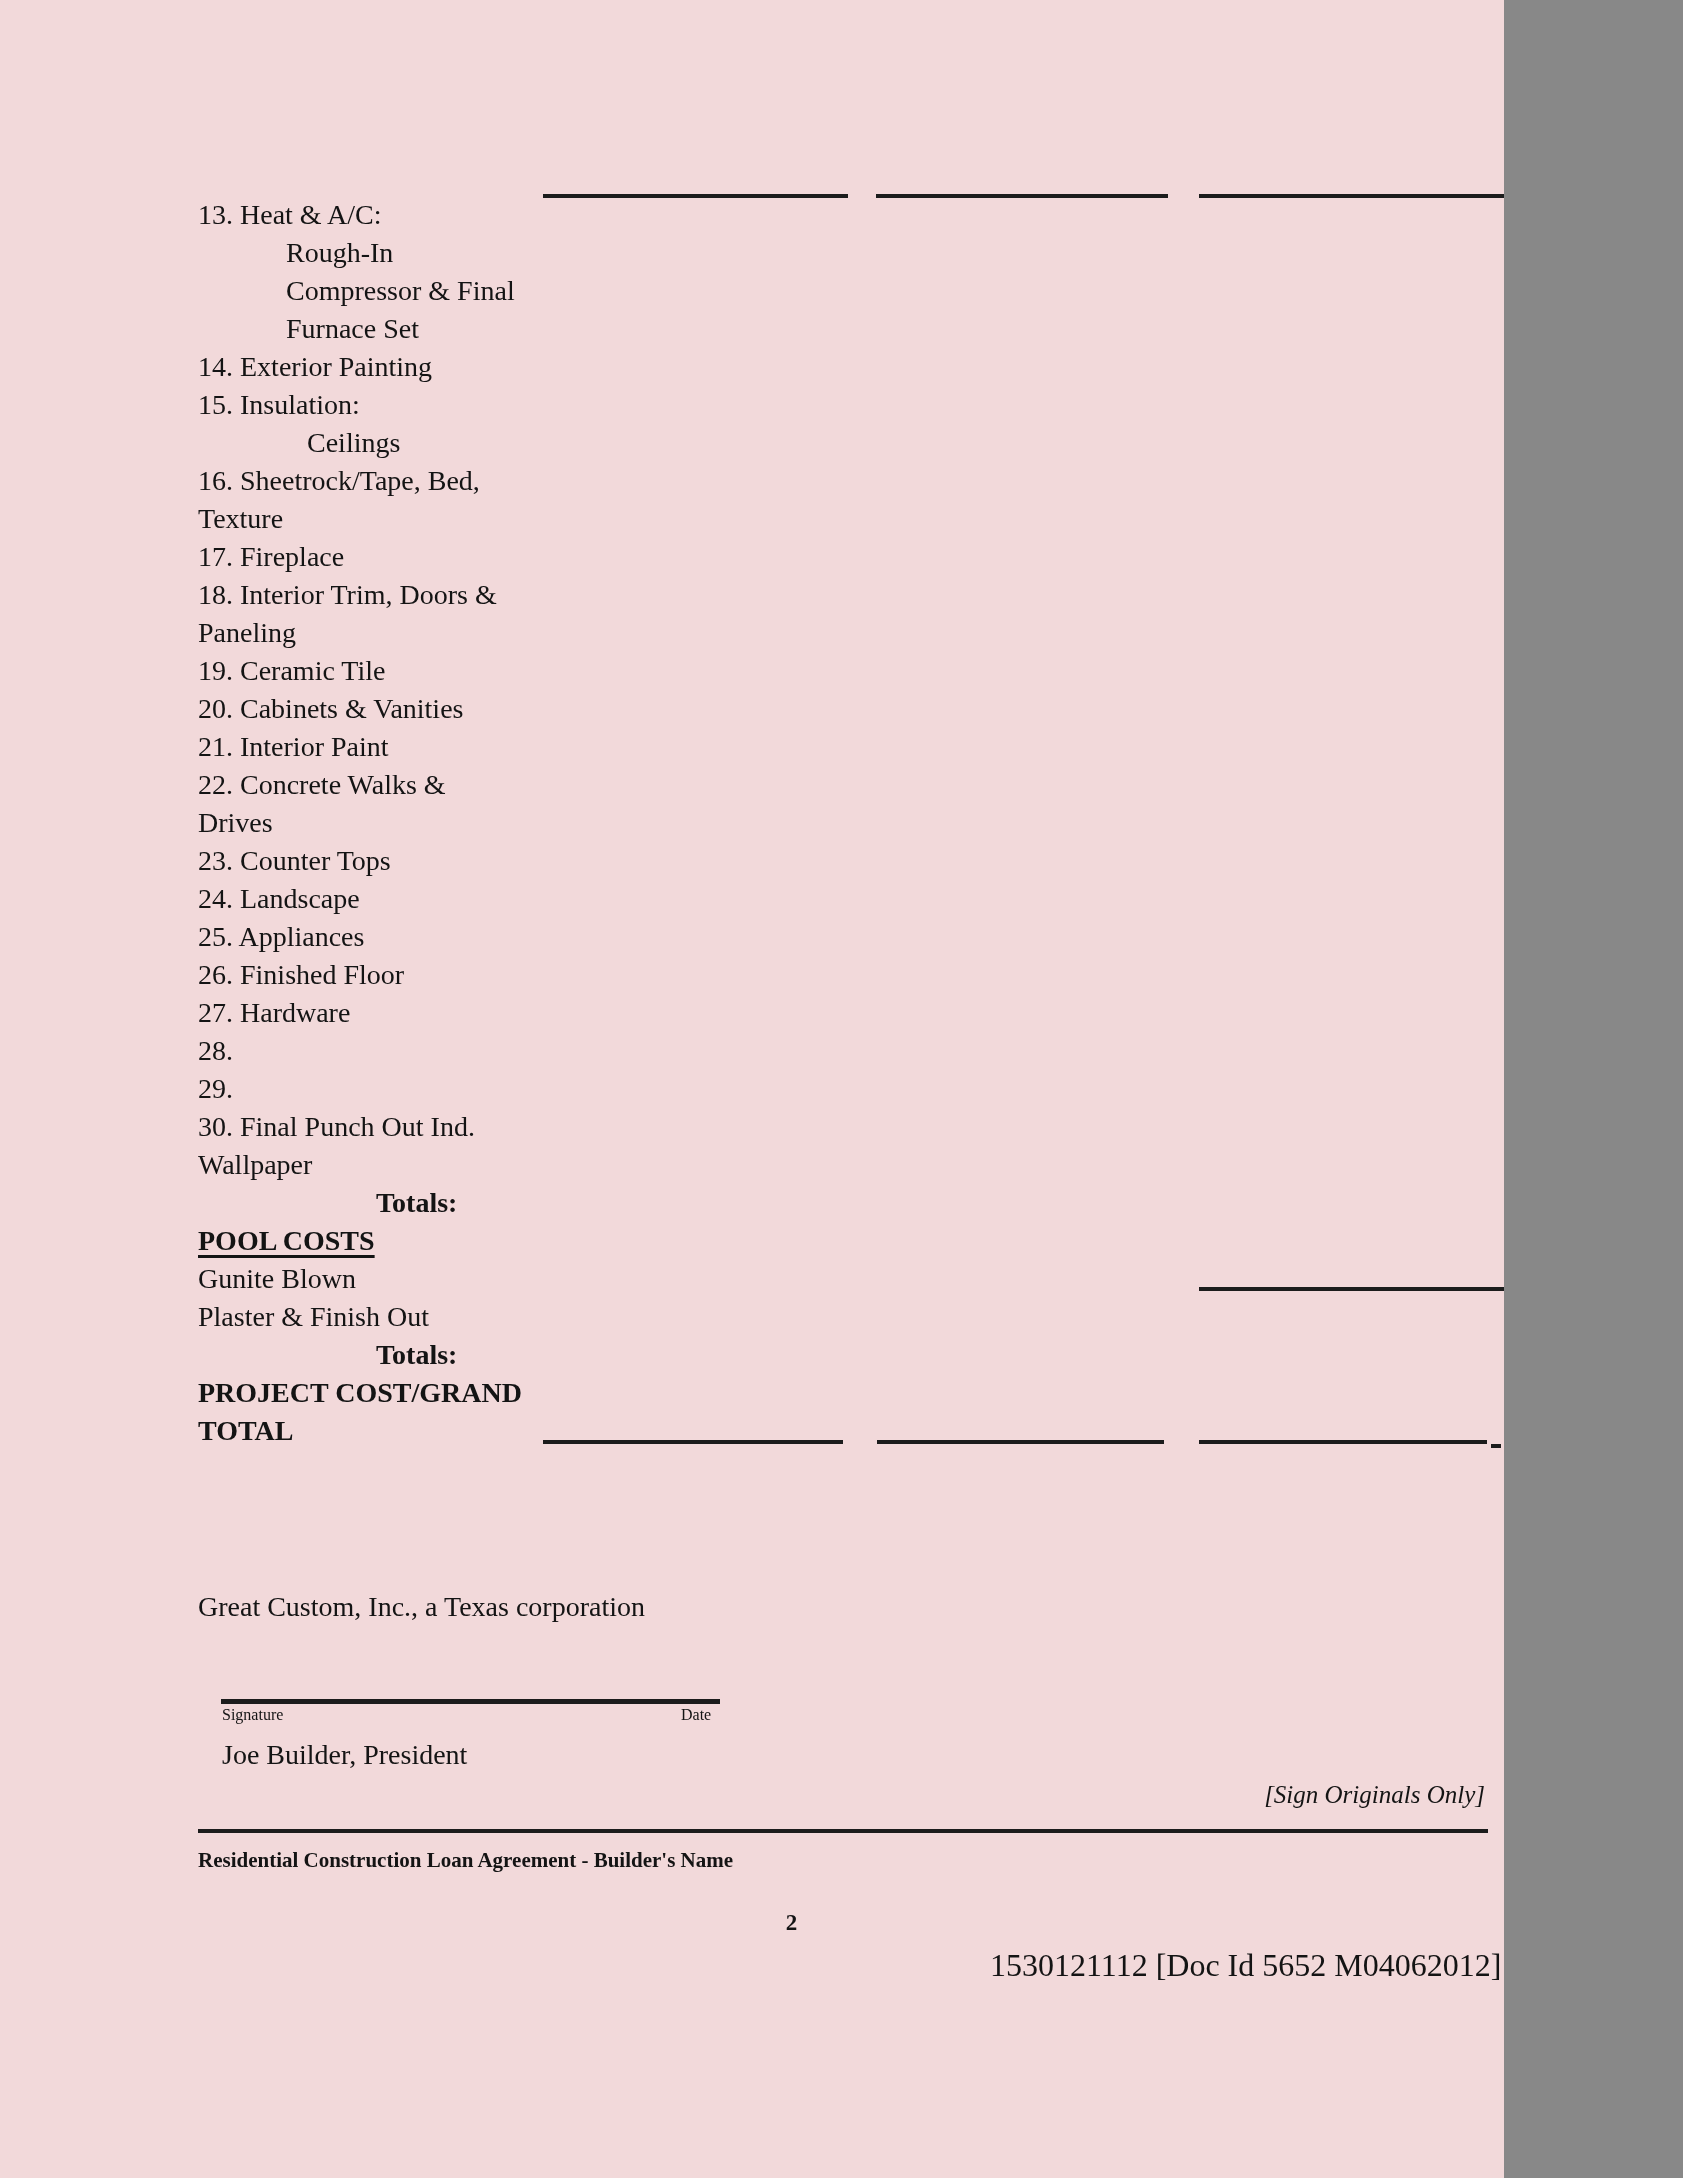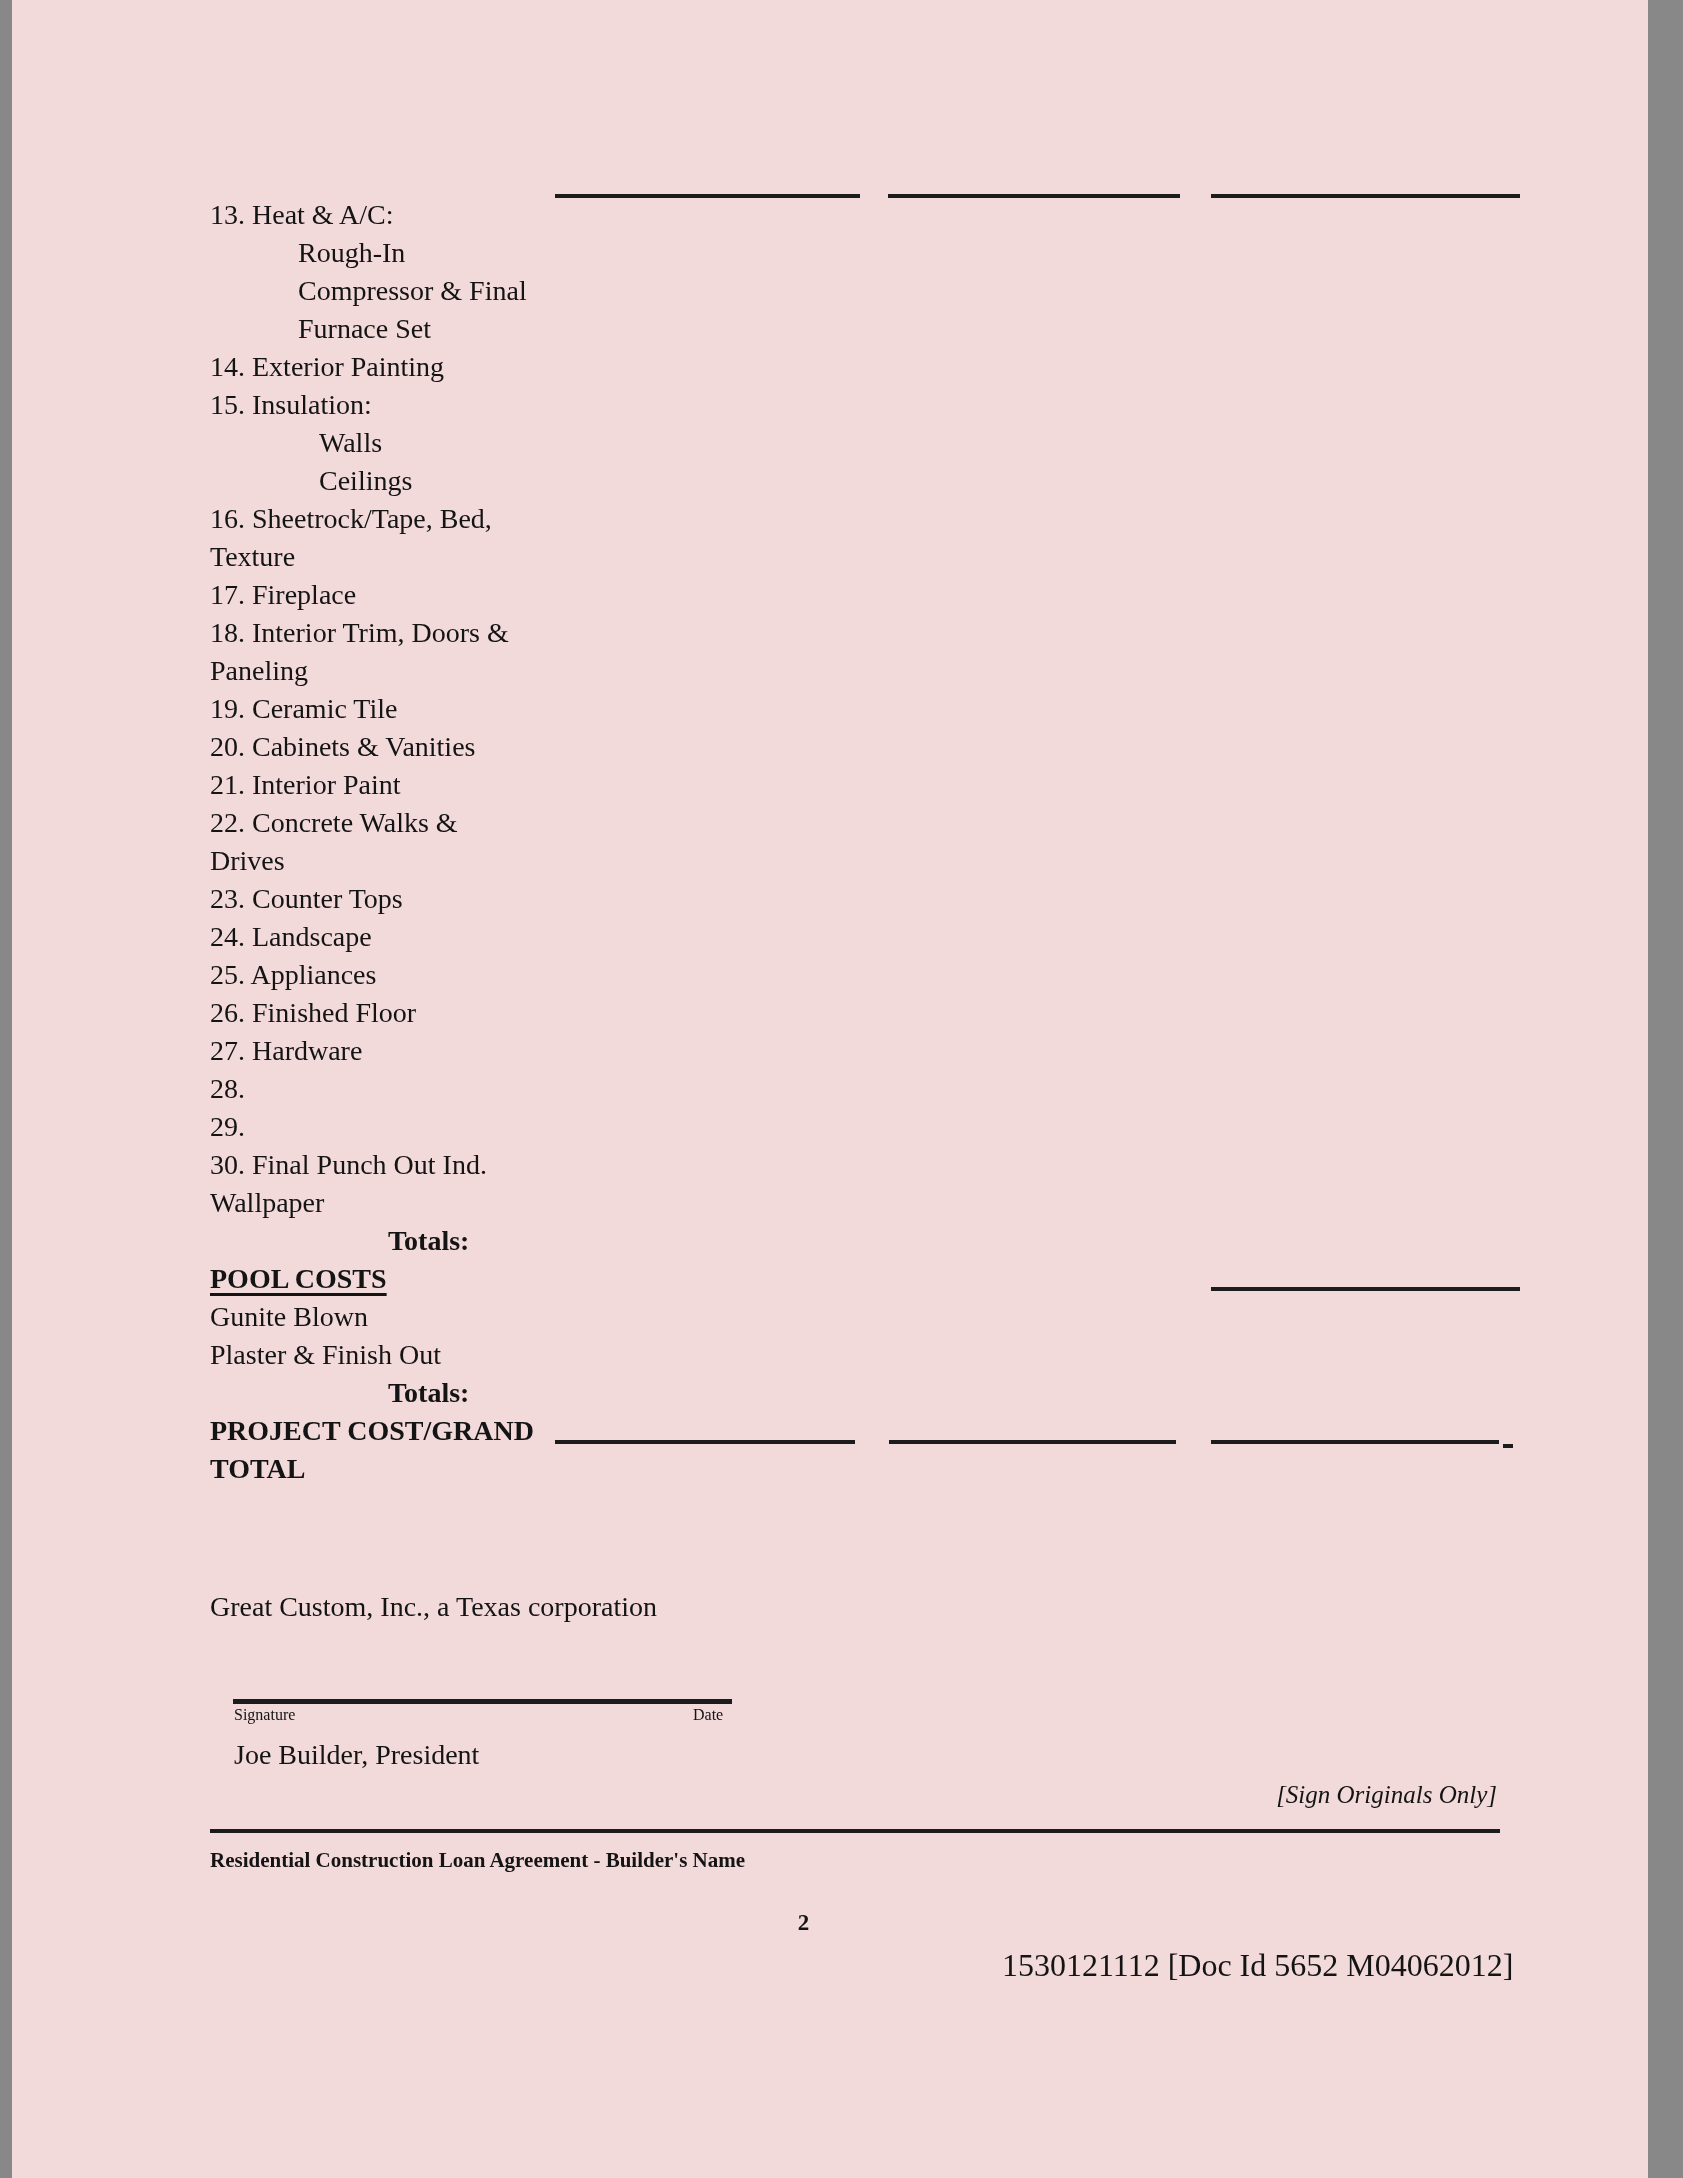--- a/index.html
+++ b/index.html
@@ -1,24 +1,23 @@
 <!DOCTYPE html>
 <html><head>
 <meta charset="utf-8">
 <style>
   html,body{margin:0;padding:0;}
   body{background:#888;}
   .page{
     position:relative;
-    width:1636px;height:2178px;
+    width:1504px;height:2178px;
     background:#f2d9da;
     font-family:"Liberation Serif", serif;
     color:#141414;
     overflow:hidden;
-    margin-left:12px;
   }
   
   .rule{position:absolute;background:#1c1c1c;height:4px;}
   .rule.top1{left:543px;top:194px;width:305px;}
   .rule.top2{left:876px;top:194px;width:292px;}
   .rule.top3{left:1199px;top:194px;width:309px;}
   .rule.pool{left:1199px;top:1287px;width:309px;}
   .rule.tot1{left:543px;top:1440px;width:300px;}
   .rule.tot2{left:877px;top:1440px;width:287px;}
   .rule.tot3{left:1199px;top:1440px;width:288px;}
@@ -83,21 +82,20 @@
   <div class="rule top2" style="background: rgb(28, 28, 28);"></div>
   <div class="rule top3" style="background: rgb(28, 28, 28);"></div>
 
   <div class="schedule">
       <div class="row item">13. Heat &amp; A/C:</div>
       <div class="row sub1">Rough-In</div>
       <div class="row sub1">Compressor &amp; Final</div>
       <div class="row sub1">Furnace Set</div>
       <div class="row item">14. Exterior Painting</div>
       <div class="row item">15. Insulation:</div>
-      <div class="row sub2">Walls</div>
       <div class="row sub2">Ceilings</div>
       <div class="row item">16. Sheetrock/Tape, Bed,</div>
       <div class="row item">Texture</div>
       <div class="row item">17. Fireplace</div>
       <div class="row item">18. Interior Trim, Doors &amp;</div>
       <div class="row item">Paneling</div>
       <div class="row item">19. Ceramic Tile</div>
       <div class="row item">20. Cabinets &amp; Vanities</div>
       <div class="row item">21. Interior Paint</div>
       <div class="row item">22. Concrete Walks &amp;</div>

